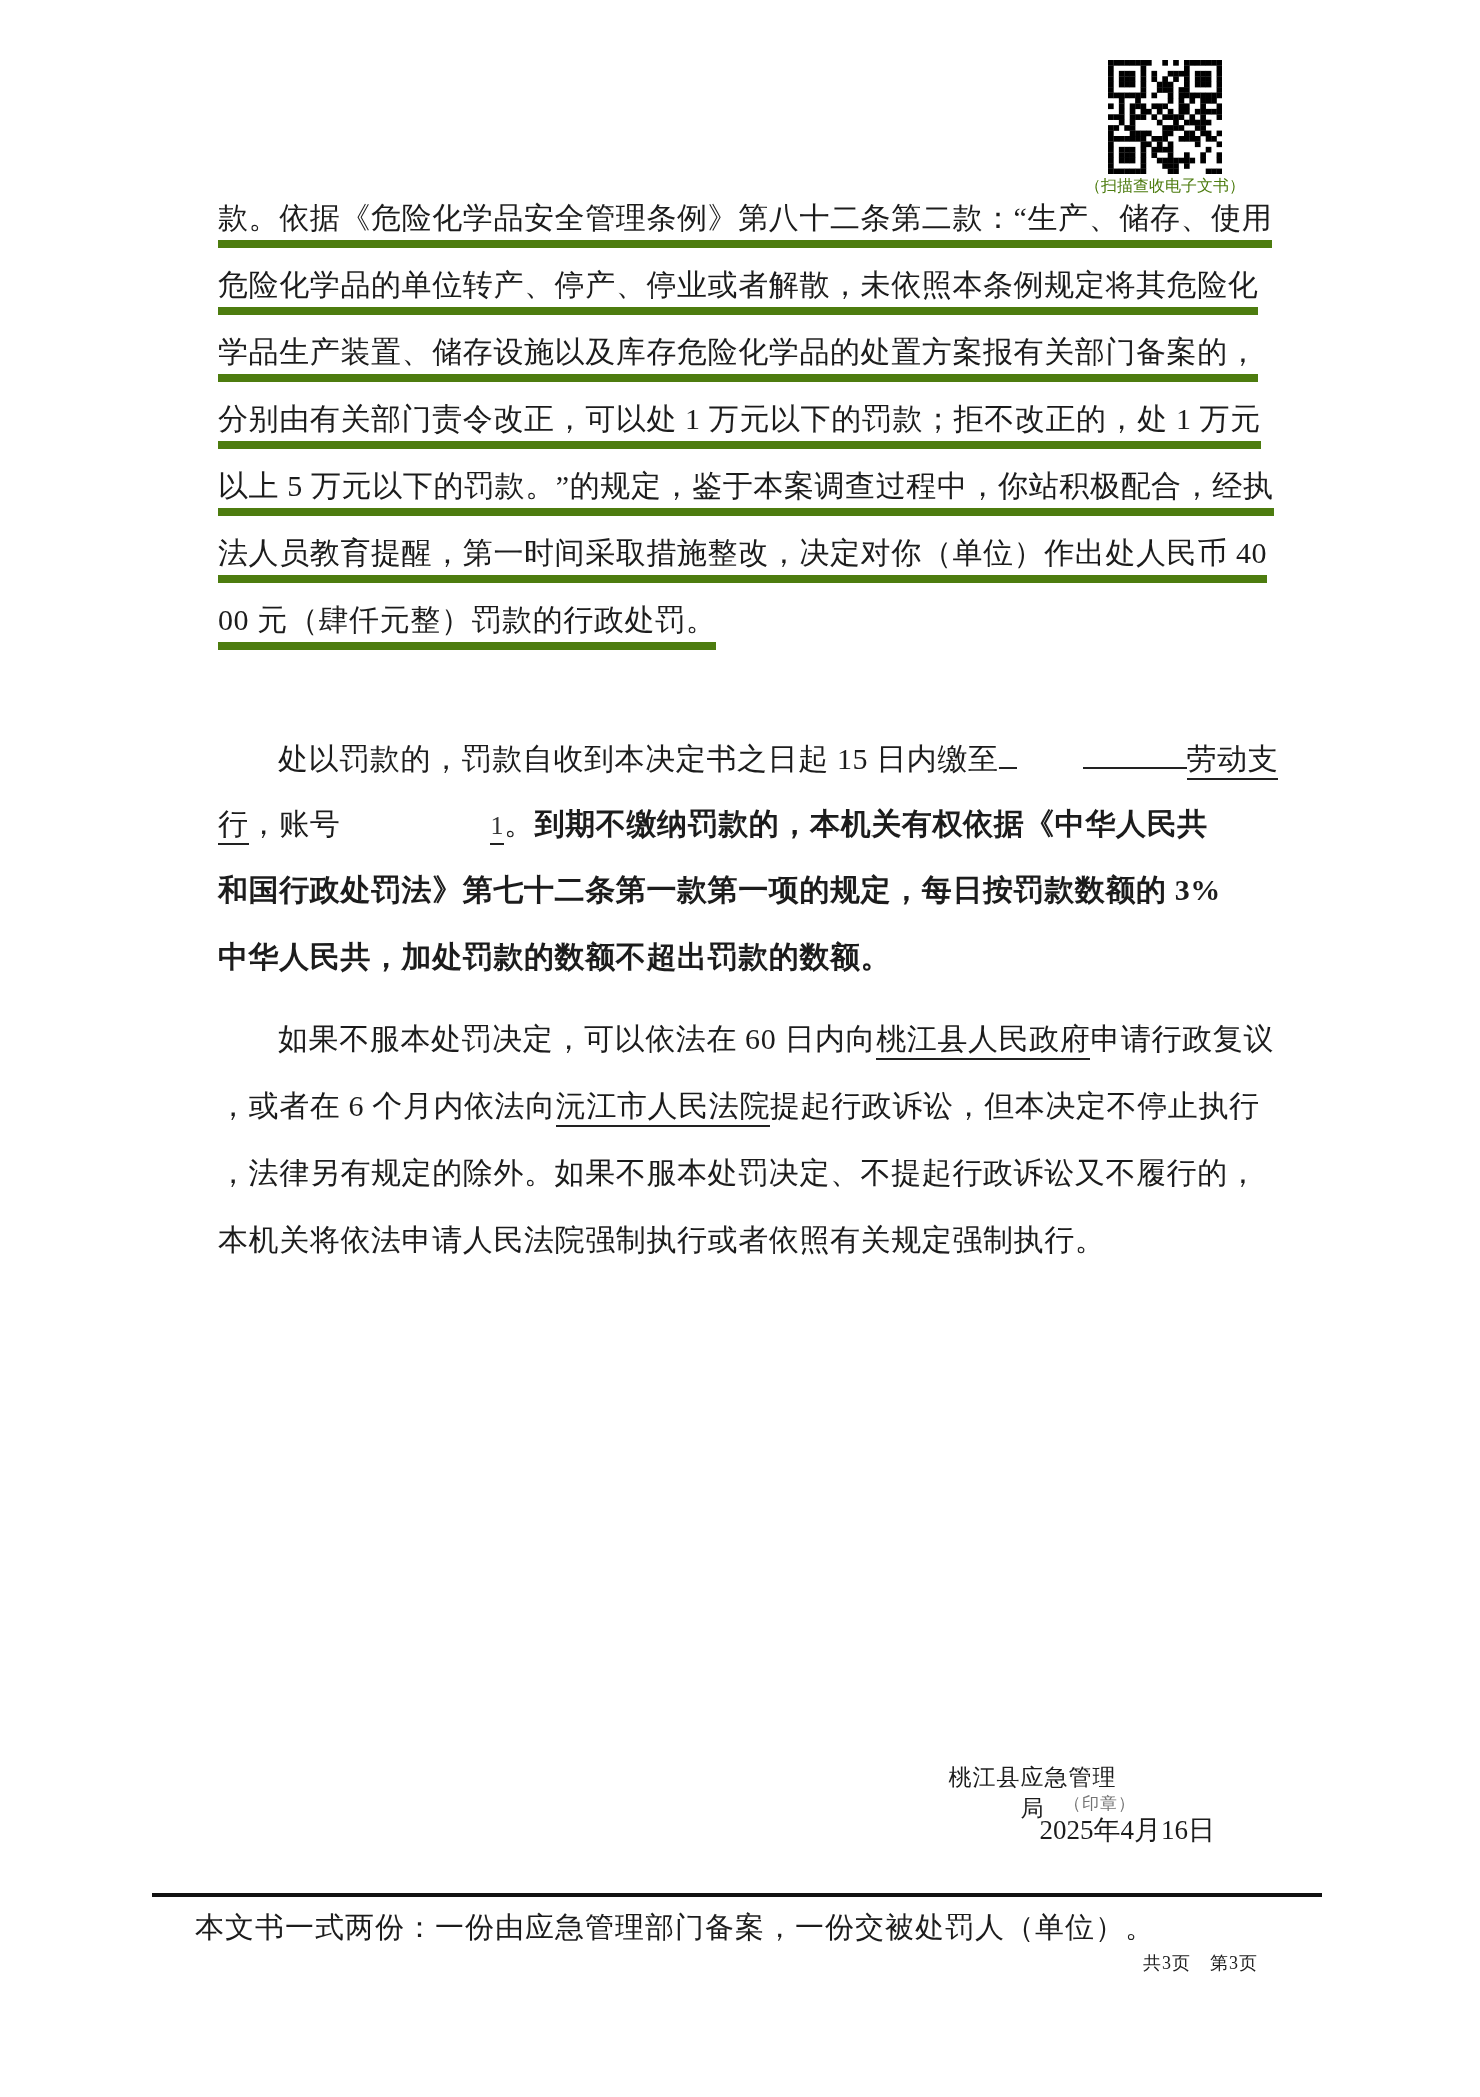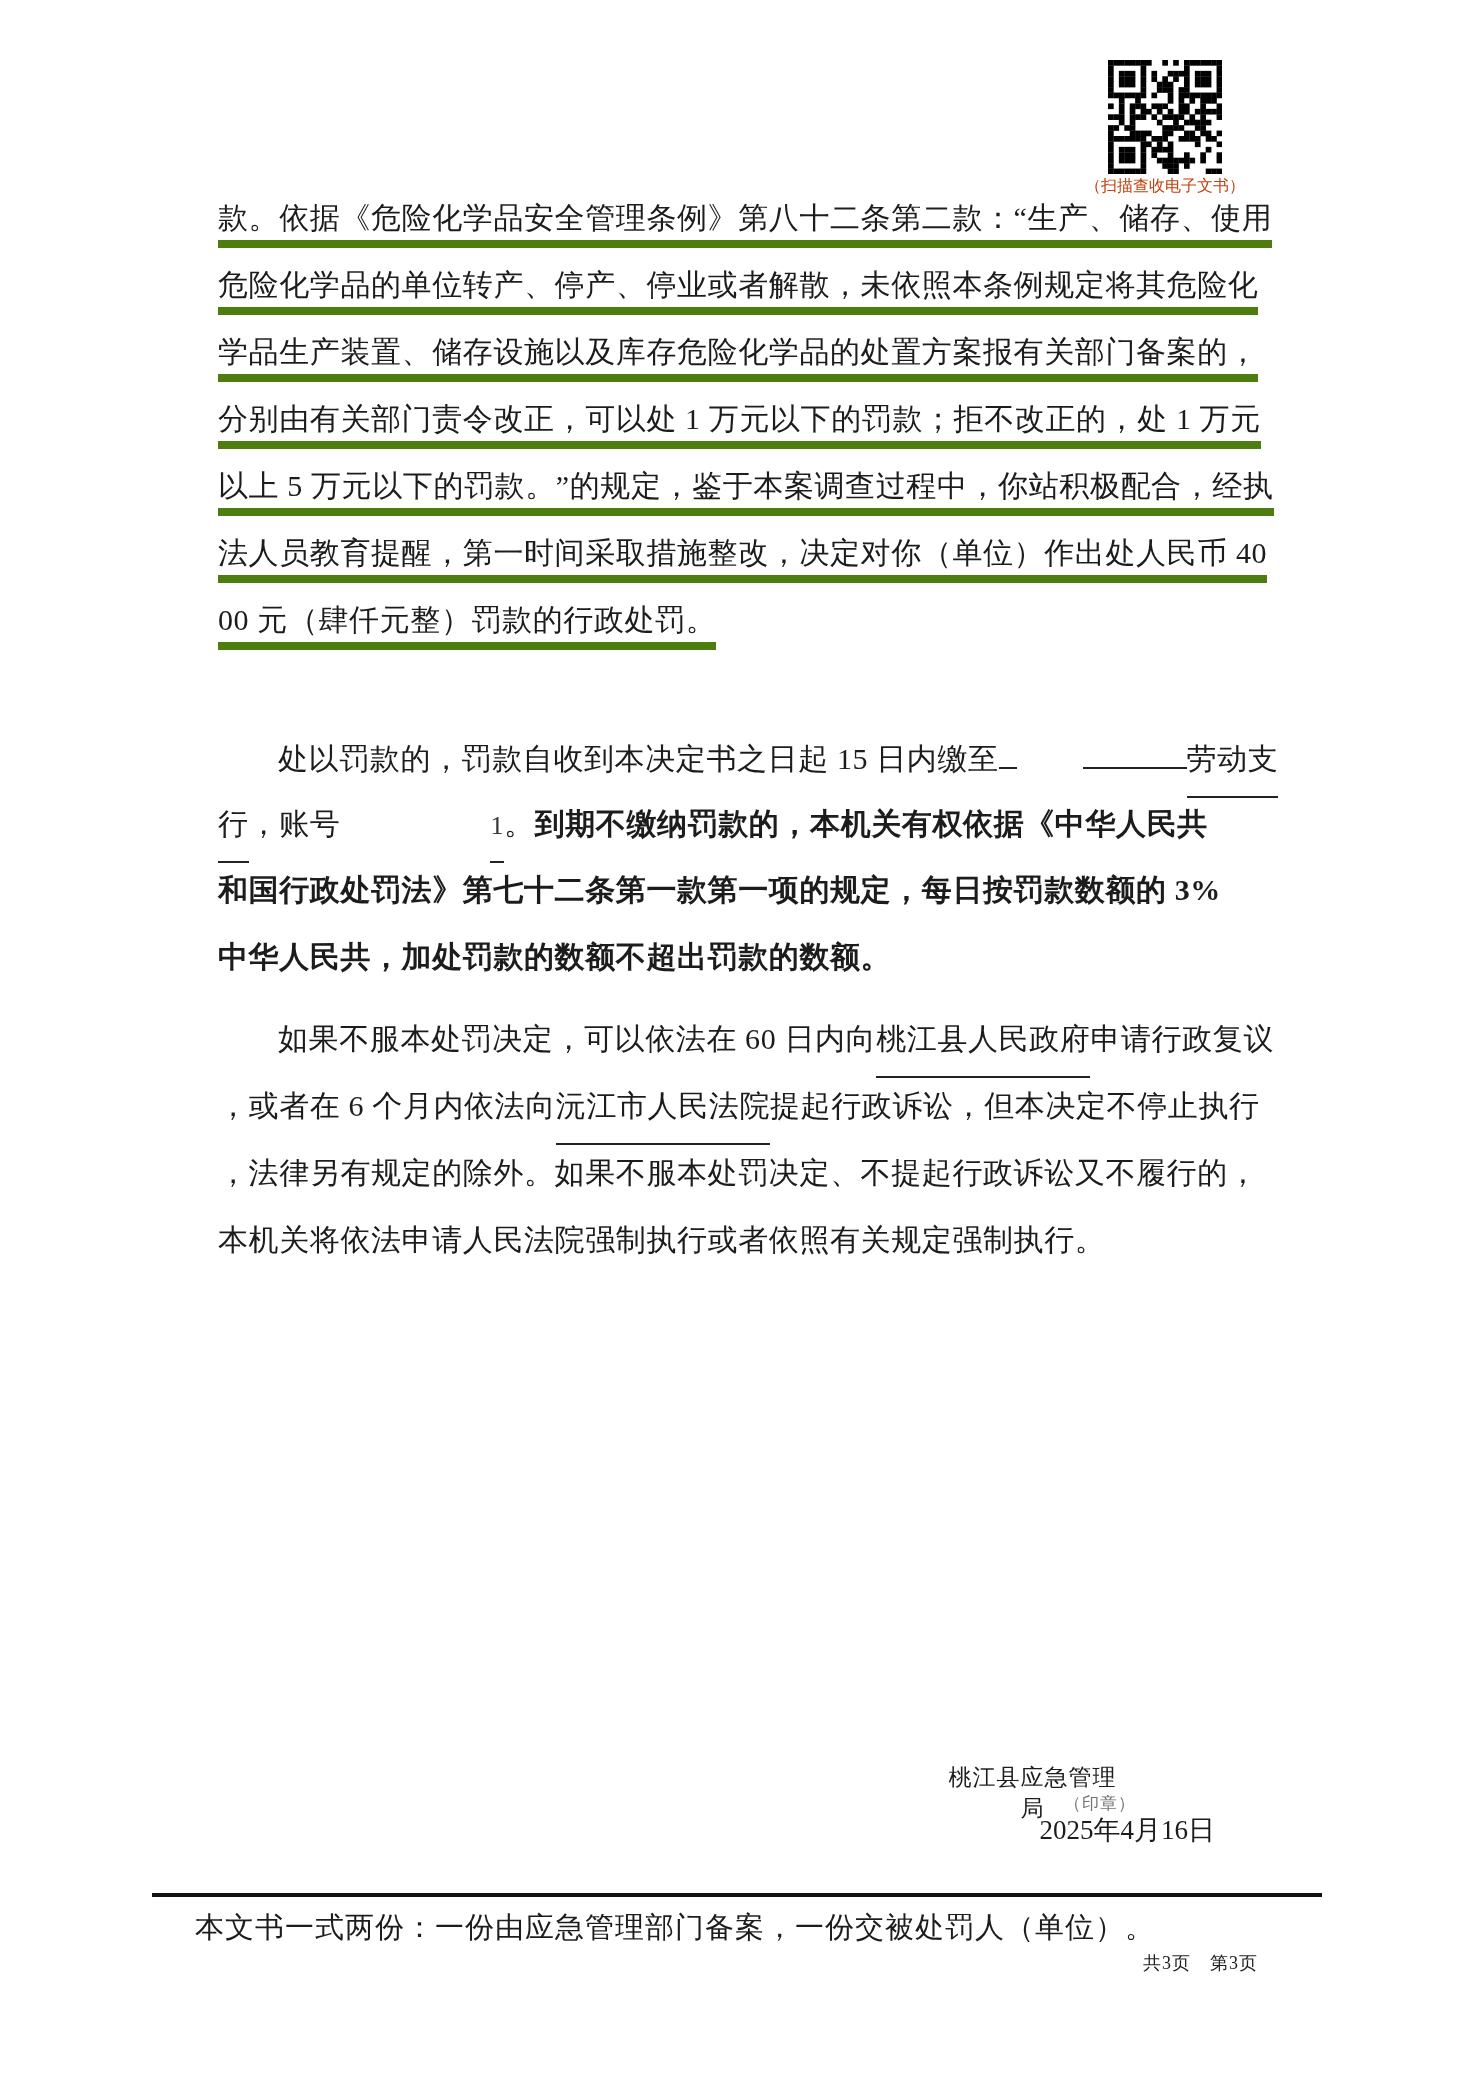--- a/index.html
+++ b/index.html
@@ -4,33 +4,33 @@
 <style>
   html,body{margin:0;padding:0;background:#e8e8e8;}
   #page{
     position:relative;width:1480px;height:2097px;background:#ffffff;
     font-family:"Liberation Serif","DejaVu Serif",serif;color:#1c1c1c;
     margin:0 auto;overflow:hidden;
   }
   
   .qr-wrap{position:absolute;left:1108px;top:60px;width:114px;height:114px;}
   .qr-caption{position:absolute;left:1070px;top:176px;width:190px;text-align:center;
-    font-size:16px;color:#c2410c;letter-spacing:0;}
+    font-size:16px;color:#4d7c0f;letter-spacing:0;}
   
   .doc-body{position:absolute;left:218px;top:199px;width:1040px;font-size:30px;
     letter-spacing:0.6px;line-height:38px;}
   .bline{height:67px;white-space:nowrap;}
   .ind{padding-left:60px;}
   .p2{margin-top:69px;}
   .p3{margin-top:15px;}
   
   .dul{border-bottom:8px solid #4d7c0f;padding-bottom:6px;
     text-decoration-thickness:1.5px;text-underline-offset:5px;}
   
-  .sul{border-bottom:2px solid #222;padding-bottom:21px;margin-top:19px;}
+  .sul{border-bottom:2px solid #222;padding-bottom:3px;margin-top:19px;}
   .bold{font-weight:700;}
   
   .tick{display:inline-block;width:18px;height:30px;border-bottom:2px solid #222;}
   .rgap{display:inline-block;width:66px;height:30px;}
   .rgap2{display:inline-block;width:150px;height:30px;}
   .redact-seg{display:inline-block;width:104px;height:30px;border-bottom:2px solid #222;}
   .frag{font-size:26px;color:#333;}
   
   .sig-agency{position:absolute;left:940px;top:1762px;width:185px;text-align:center;
     font-size:23px;letter-spacing:1px;}

